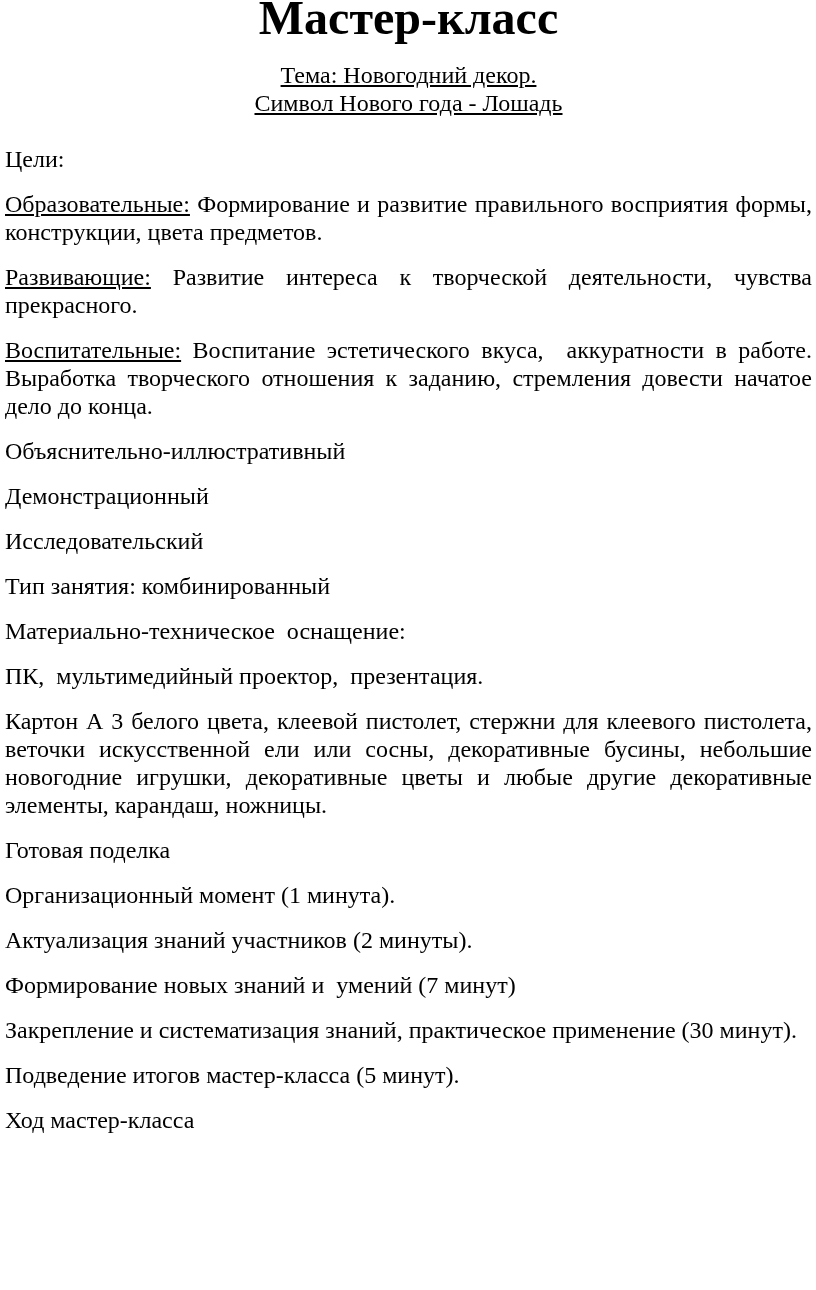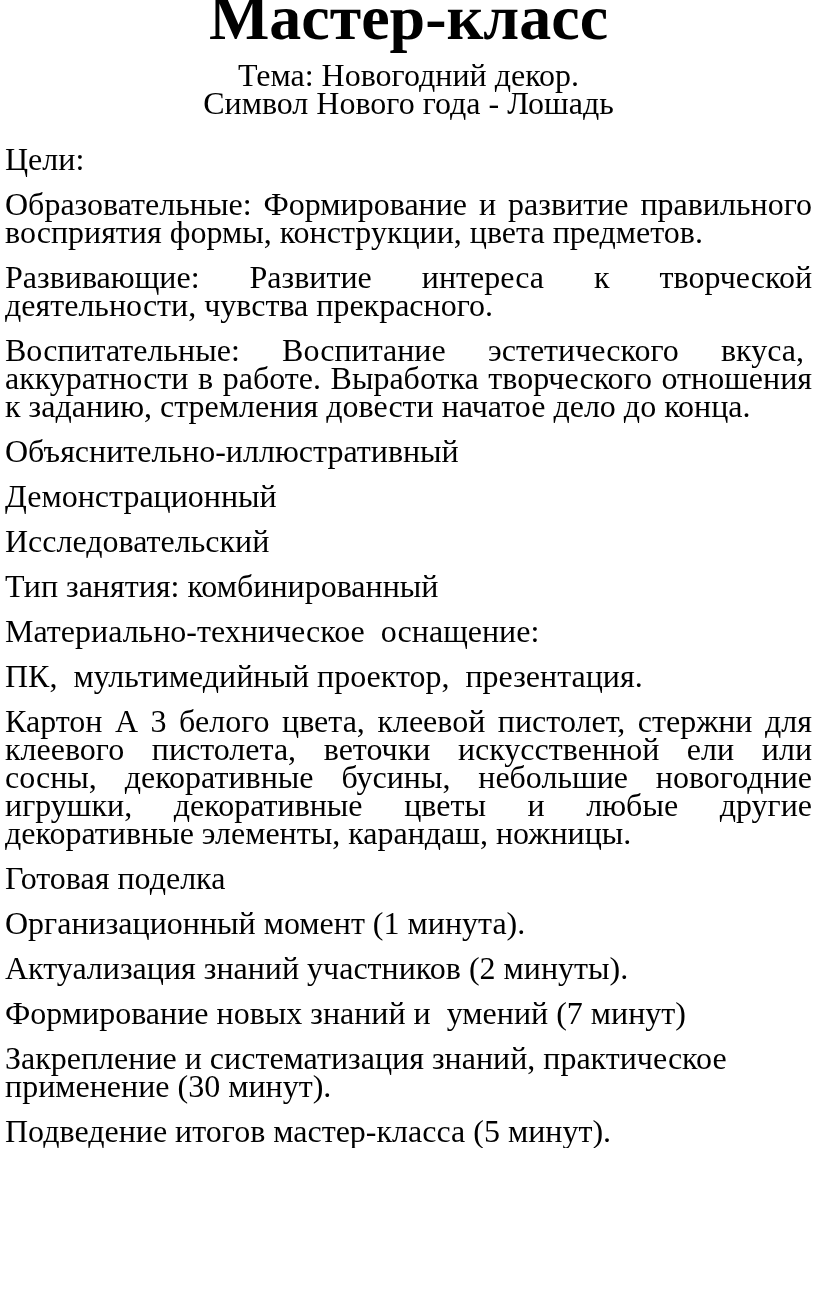--- a/index.html
+++ b/index.html
@@ -9,37 +9,38 @@
   }
   .page {
     position: relative;
     width: 816px;
     height: 1148px;
     box-sizing: border-box;
     padding: 4px 4px 0 5px;
     background: #ffffff;
     color: #000000;
     font-family: "Liberation Serif", "DejaVu Serif", serif;
-    font-size: 32px;
+    font-size: 24px;
     line-height: 28px;
     overflow: hidden;
   }
   .page p {
     margin: 0 0 17px 0;
   }
   .title {
     font-weight: bold;
     text-align: center;
     margin: 0;
   }
   .subtitle {
     text-align: center;
     margin: 29px 0 28px 0;
   }
   .u {
+    text-decoration: underline;
   }
   .bold   { font-weight: normal; }
   .italic { font-style: italic; }
   .justify { text-align: justify; }
 </style>
 </head>
 <body>
 
 <div class="page">
 

